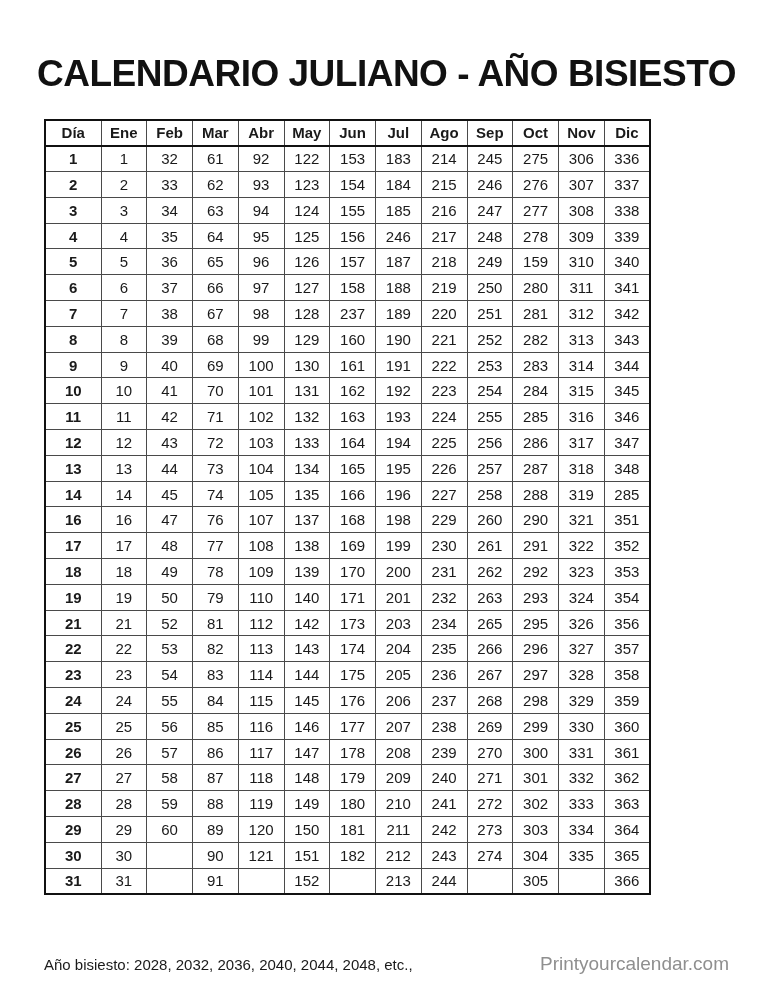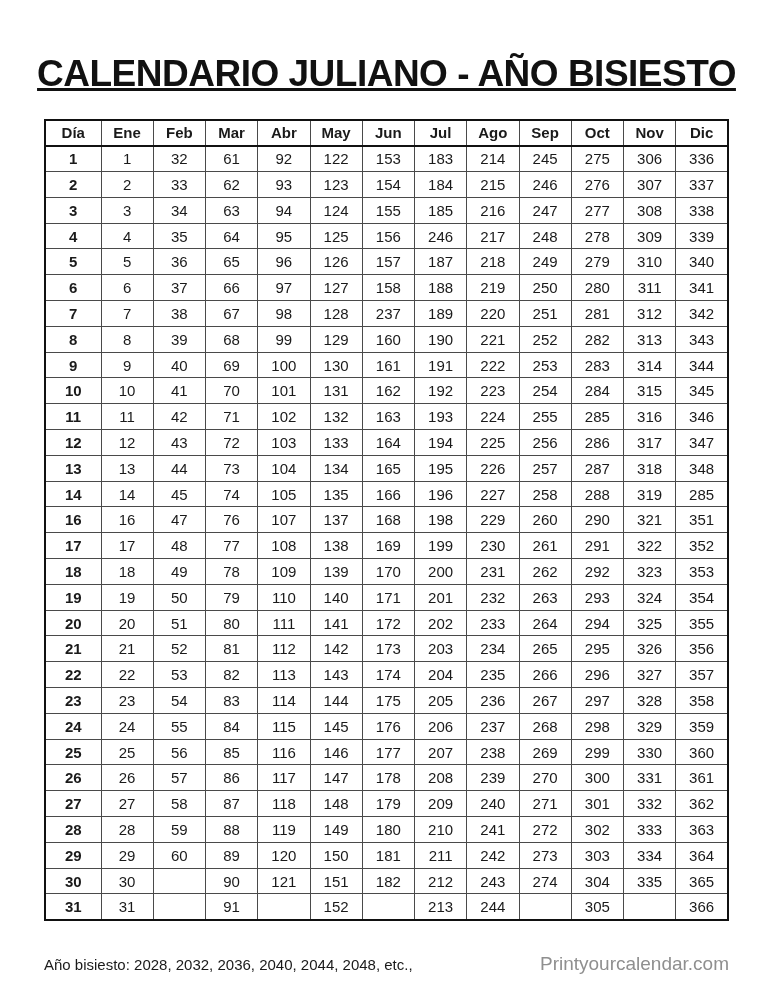--- a/index.html
+++ b/index.html
@@ -27,27 +27,26 @@
     position: absolute;
     top: 53px;
     left: 0;
     width: 100%;
     text-align: center;
     font-size: 37px;
     font-weight: 800;
     letter-spacing: -0.5px;
     color: #111111;
     white-space: nowrap;
-    text-decoration: underline;
   }
   table.julian {
     position: absolute;
     top: 119px;
     left: 44px;
-    width: 685px;
+    width: 607px;
     border-collapse: collapse;
     table-layout: fixed;
     border: 2px solid var(--border-outer);
   }
   table.julian col.day-col { width: 56px; }
   table.julian th,
   table.julian td {
     border: 1px solid var(--border-inner);
     height: 25.8px;
     padding: 0;
@@ -175,21 +174,21 @@
           <td class="day-cell">5</td>
           <td>5</td>
           <td>36</td>
           <td>65</td>
           <td>96</td>
           <td>126</td>
           <td>157</td>
           <td>187</td>
           <td>218</td>
           <td>249</td>
-          <td>279</td>
+          <td>159</td>
           <td>310</td>
           <td>340</td>
         </tr>
         <tr>
           <td class="day-cell">6</td>
           <td>6</td>
           <td>37</td>
           <td>66</td>
           <td>97</td>
           <td>127</td>
@@ -375,35 +374,20 @@
           <td>140</td>
           <td>171</td>
           <td>201</td>
           <td>232</td>
           <td>263</td>
           <td>293</td>
           <td>324</td>
           <td>354</td>
         </tr>
         <tr>
-          <td class="day-cell">20</td>
-          <td>20</td>
-          <td>51</td>
-          <td>80</td>
-          <td>111</td>
-          <td>141</td>
-          <td>172</td>
-          <td>202</td>
-          <td>233</td>
-          <td>264</td>
-          <td>294</td>
-          <td>325</td>
-          <td>355</td>
-        </tr>
-        <tr>
           <td class="day-cell">21</td>
           <td>21</td>
           <td>52</td>
           <td>81</td>
           <td>112</td>
           <td>142</td>
           <td>173</td>
           <td>203</td>
           <td>234</td>
           <td>265</td>

